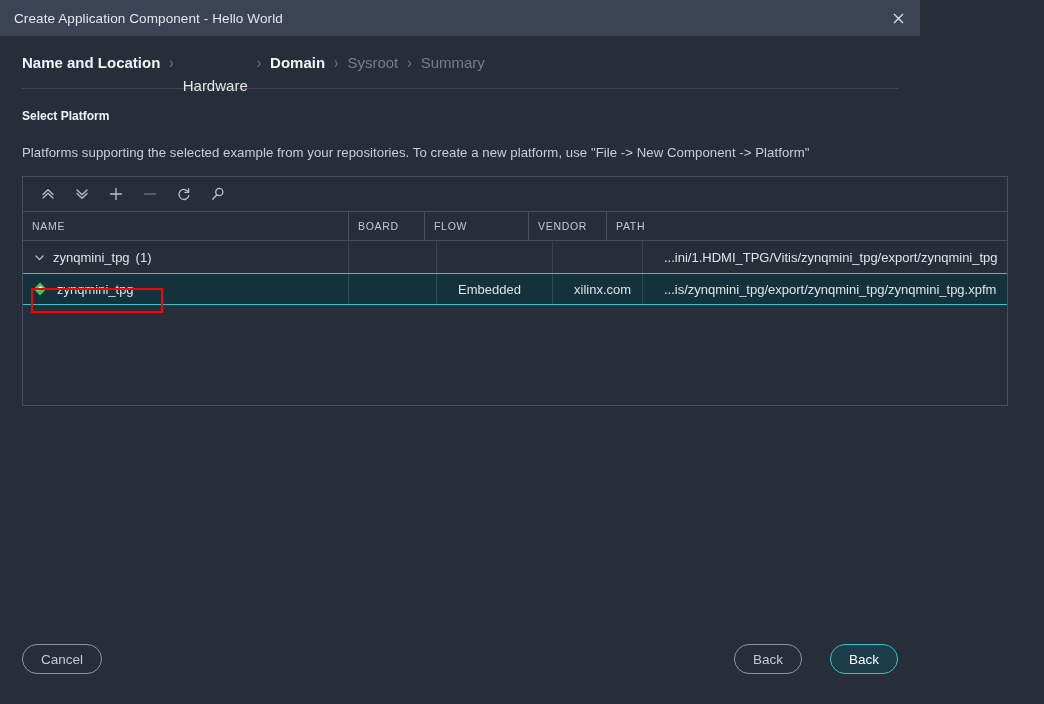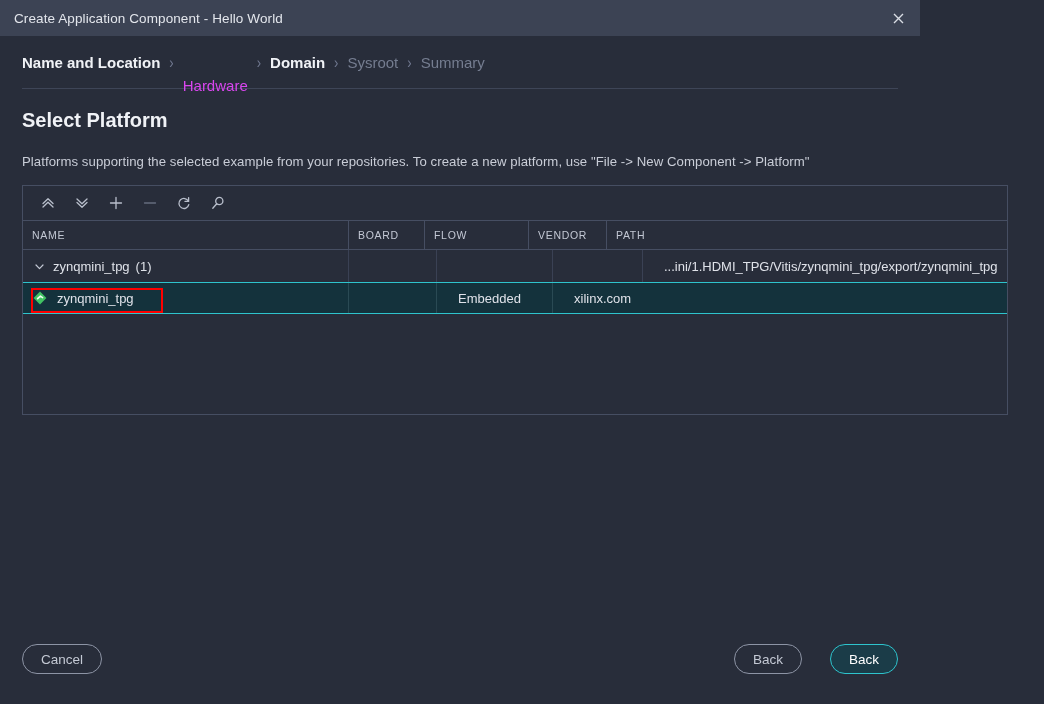--- a/index.html
+++ b/index.html
@@ -52,41 +52,41 @@
     align-items: center;
     padding: 0 0 0 22px;
     height: 52px;
   }
   .crumb {
     font-size: 15px;
     white-space: nowrap;
     cursor: pointer;
   }
   .crumb.done { color: #f0f2f6; font-weight: bold; }
-  .crumb.current { color: #d946ef; font-weight: normal; margin-top: 47px; }
+  .crumb.current { color: #e5e5e5; font-weight: normal; margin-top: 47px; }
   .crumb.future { color: #757d90; font-weight: normal; }
   .crumb-sep {
     color: #707890;
     font-size: 13px;
     margin: 0 9px;
     transform: scaleY(1.25);
     display: inline-block;
   }
 
   .divider {
     height: 1px;
     background: #3e4557;
     margin: 0 22px;
   }
 
   
   .content { padding: 0 22px; }
 
   .section-title {
-    font-size: 20px;
+    font-size: 12px;
     font-weight: bold;
     color: #f0f2f6;
     margin-top: 20px;
   }
 
   .section-desc {
     font-size: 13.2px;
     color: #c9cdd7;
     margin-top: 22px;
     letter-spacing: .05px;
@@ -339,20 +339,21 @@
               <svg width="16" height="16" viewBox="0 0 16 16" aria-hidden="true">
                 <polygon points="8,1.6 14.4,8 8,14.4 1.6,8" fill="#41c363"></polygon>
                 <path d="M5.6 8.6 L8.4 6.1 L10.6 7.6" stroke="#f2fff5" stroke-width="1.6" fill="none" stroke-linecap="round" stroke-linejoin="round"></path>
               </svg>
             </span>
             <span>zynqmini_tpg</span>
           </div>
           <div class="td col-board"></div>
           <div class="td col-flow">Embedded</div>
           <div class="td col-vendor">xilinx.com</div>
+          <div class="td col-path">...is/zynqmini_tpg/export/zynqmini_tpg/zynqmini_tpg.xpfm</div>
         </div>
 
       </div>
     </div>
   </div>
 
   <div class="anno-box" style="left:31px; top:288px; width:132px; height:25px;"></div>
 
   <div class="footer">
     <div class="btn">Cancel</div>

